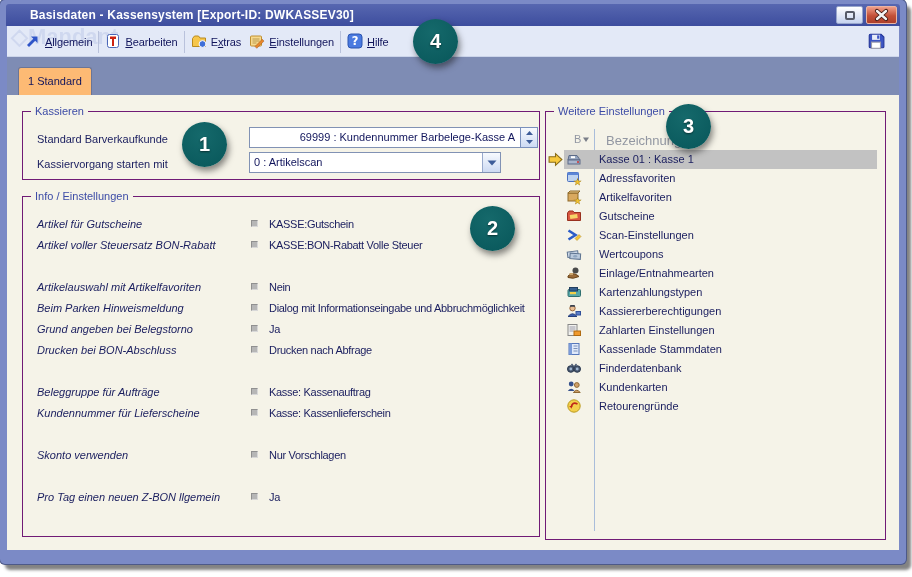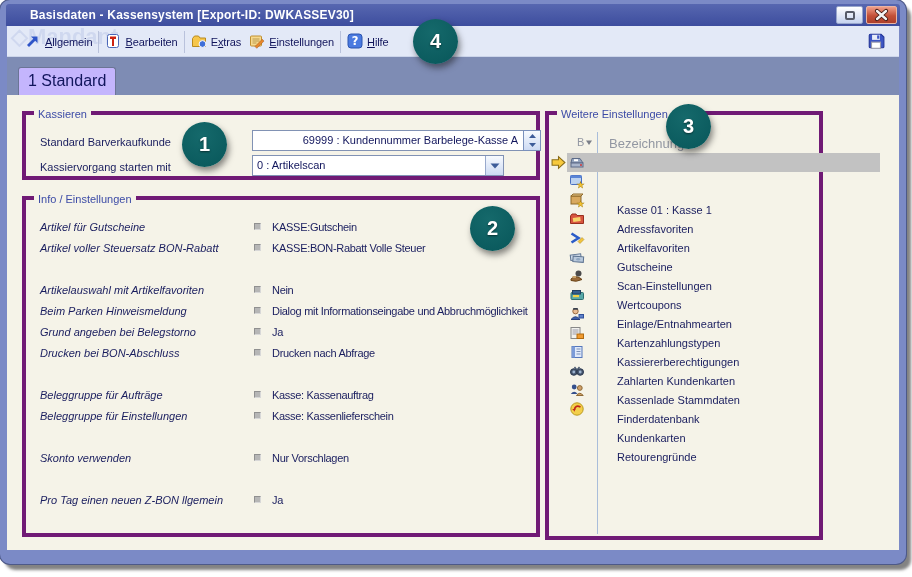--- a/index.html
+++ b/index.html
@@ -1,58 +1,58 @@
 <!DOCTYPE html>
 <html><head>
 <meta charset="utf-8">
 <style>
 *{box-sizing:border-box;}
 html,body{margin:0;padding:0;background:#fff;}
 #stage{position:relative;width:912px;height:577px;overflow:hidden;font-family:"Liberation Sans",sans-serif;}
-.win{position:absolute;left:0;top:0;width:906px;height:564px;background:#7b8ac6;border-radius:10px;box-shadow:0 0 0 1px #4d5988,5px 6px 3px rgba(55,55,55,.62);}
+.win{position:absolute;left:0;top:0;width:906px;height:564px;background:#7b8ac6;border-radius:5px;box-shadow:0 0 0 1px #4d5988,5px 6px 3px rgba(55,55,55,.62);}
 .titlebar{position:absolute;left:6px;top:4px;width:894px;height:22px;border-radius:3px 3px 0 0;background:linear-gradient(#5767b0,#3d4d9e);}
 .title-text{position:absolute;left:24px;top:4px;color:#fff;font-size:12px;font-weight:bold;letter-spacing:.2px;white-space:nowrap;}
 .winbtns{position:absolute;right:3px;top:2px;display:flex;gap:3px;}
 .btn-min{width:27px;height:18px;border:1px solid #98a6cc;border-radius:2px;background:linear-gradient(#ffffff,#c6d3ef);position:relative;}
 .btn-close{width:31px;height:18px;border:1px solid #e8b4a4;border-radius:2px;background:linear-gradient(#ef9d88,#c35038 55%,#ad3f2b);position:relative;}
 .appbody{position:absolute;left:7px;top:26px;width:892px;height:524px;background:#f5f3e8;}
 .toolbar{position:absolute;left:0;top:0;width:892px;height:31px;background:#e3e9f7;border-bottom:1px solid #ccd5ea;overflow:hidden;}
 .watermark{position:absolute;left:4px;top:-2px;font-size:22px;font-weight:bold;color:#6e82c8;opacity:.16;white-space:nowrap;}
 .tb-items{position:absolute;left:14px;top:3px;height:26px;display:flex;align-items:center;}
 .tb-btn{display:flex;align-items:center;gap:4px;height:24px;padding:0 4px;font-size:11px;letter-spacing:-0.1px;color:#11155c;}
 .tb-sep{width:1px;height:22px;background:#b9c2dc;margin:0 2px;}
 .tb-save{position:absolute;right:14px;top:6px;width:18px;height:18px;}
 .tabband{position:absolute;left:0;top:31px;width:892px;height:38px;background:#7e8cb4;}
-.tab{position:absolute;left:11px;top:10px;height:28px;background:#c4b5fd;border:1px solid #6b7596;border-bottom:none;border-radius:3px 3px 0 0;padding:0 9px;font-size:16px;color:#11155c;line-height:26px;}
+.tab{position:absolute;left:11px;top:10px;height:28px;background:#fdba74;border:1px solid #6b7596;border-bottom:none;border-radius:3px 3px 0 0;padding:0 9px;font-size:11px;color:#11155c;line-height:26px;}
 .client{position:absolute;left:0;top:69px;width:892px;height:455px;font-size:11px;color:#191d5e;}
-.grp{position:absolute;border:4px solid #701a75;}
+.grp{position:absolute;border:1px solid #701a75;}
 .legend{position:absolute;left:8px;top:-8px;background:#f5f3e8;padding:0 4px;font-size:11px;color:#3c4ba6;line-height:15px;white-space:nowrap;}
 #grpKassieren{left:15px;top:16px;width:518px;height:69px;}
 #grpInfo{left:15px;top:101px;width:518px;height:341px;}
-#grpWeitere{left:538px;top:16px;width:278px;height:429px;}
+#grpWeitere{left:538px;top:16px;width:341px;height:429px;}
 .flabel{position:absolute;left:14px;white-space:nowrap;}
 .fld{position:absolute;background:#fff;border:1px solid #8192b4;height:21px;font-size:11px;color:#11155c;line-height:19px;}
 #fld1{left:226px;top:15px;width:272px;text-align:right;padding:0 5px;}
 #spin1{position:absolute;left:497px;top:15px;width:18px;height:21px;border:1px solid #7a90bc;background:linear-gradient(#f7fafe,#cddaf3);display:flex;align-items:center;justify-content:center;}
 #fld2{left:226px;top:40px;width:252px;padding:0 4px;}
 #dd2{position:absolute;right:0;top:0;width:18px;height:19px;background:linear-gradient(#f7fafe,#cddaf3);border-left:1px solid #98a9cc;display:flex;align-items:center;justify-content:center;}
 #infoRows{position:absolute;left:14px;top:16px;right:8px;}
 .irow-group{margin-bottom:21px;}
 .irow{display:flex;height:21px;align-items:center;}
 .ilabel{flex:0 0 214px;white-space:nowrap;font-style:italic;}
 .ibullet{width:7px;height:7px;background:#b6b6b6;border:1px solid #909090;border-right-color:#d8d8d8;border-bottom-color:#d8d8d8;margin-right:11px;flex:none;}
 .ivalue{white-space:nowrap;letter-spacing:-0.3px;}
 .lst-head-b{position:absolute;left:28px;top:21px;color:#9297a2;font-size:11px;}
 .lst-head-bez{position:absolute;left:60px;top:21px;color:#9297a2;font-size:13px;}
 .vline{position:absolute;left:48px;top:17px;width:1px;height:402px;background:#a9bdda;}
 #lstRows{position:absolute;left:18px;top:38px;width:313px;}
 .lrow{position:relative;height:19px;}
 .lrow.selected{background:#c2c2c2;}
 .lrow .ic{position:absolute;left:2px;top:1px;width:16px;height:16px;}
-.lrow .ltext{position:absolute;left:50px;top:0;line-height:19px;white-space:nowrap;font-size:11px;margin-top:48px;}
+.lrow .ltext{position:absolute;left:35px;top:0;line-height:19px;white-space:nowrap;font-size:11px;}
 .marker{position:absolute;left:2px;top:40px;width:15px;height:15px;}
 .callout{position:absolute;width:45px;height:45px;border-radius:50%;background:radial-gradient(circle at 42% 30%,#15696b,#0b5b5e 75%);color:#fff;font-size:20px;font-weight:bold;display:flex;align-items:center;justify-content:center;box-shadow:2px 4px 6px rgba(20,20,20,.5);text-shadow:0 1px 2px rgba(0,0,0,.5);}
 u{text-decoration:underline;}
 </style>
 </head>
 <body>
 
 <div id="stage">
   <div class="win">
     <div class="titlebar">
@@ -182,21 +182,21 @@
                   <span class="ivalue">Drucken nach Abfrage</span>
                 </div>
               </div>
               <div class="irow-group">
                 <div class="irow">
                   <span class="ilabel">Beleggruppe für Aufträge</span>
                   <span class="ibullet"></span>
                   <span class="ivalue">Kasse: Kassenauftrag</span>
                 </div>
                 <div class="irow">
-                  <span class="ilabel">Beleggruppe für Einstellungen</span>
+                  <span class="ilabel">Kundennummer für Lieferscheine</span>
                   <span class="ibullet"></span>
                   <span class="ivalue">Kasse: Kassenlieferschein</span>
                 </div>
               </div>
               <div class="irow-group">
                 <div class="irow">
                   <span class="ilabel">Skonto verwenden</span>
                   <span class="ibullet"></span>
                   <span class="ivalue">Nur Vorschlagen</span>
                 </div>
@@ -294,21 +294,21 @@
                     <rect x="10" y="8.5" width="4.5" height="3.5" fill="#5c7fc8" stroke="#30509a"></rect>
                   </svg></span>
                 <span class="ltext">Kassiererberechtigungen</span>
               </div>
               <div class="lrow">
                 <span class="ic"><svg width="16" height="16" viewBox="0 0 16 16">
                     <rect x="2" y="2.5" width="9" height="11" fill="#f2f2ee" stroke="#888"></rect>
                     <path d="M3.5 5 h6 M3.5 7 h6 M3.5 9 h4" stroke="#99a" stroke-width="1"></path>
                     <rect x="8" y="9" width="6.5" height="4.5" fill="#f09a2e" stroke="#b06a10"></rect>
                   </svg></span>
-                <span class="ltext">Zahlarten Kundenkarten</span>
+                <span class="ltext">Zahlarten Einstellungen</span>
               </div>
               <div class="lrow">
                 <span class="ic"><svg width="16" height="16" viewBox="0 0 16 16">
                     <rect x="3" y="2.5" width="10" height="11" fill="#dfe9fa" stroke="#5577bb"></rect>
                     <rect x="3" y="2.5" width="3" height="11" fill="#7b9bd8"></rect>
                     <path d="M7.5 5 h4 M7.5 7.5 h4 M7.5 10 h4" stroke="#7b90b8" stroke-width="1"></path>
                   </svg></span>
                 <span class="ltext">Kassenlade Stammdaten</span>
               </div>
               <div class="lrow">

